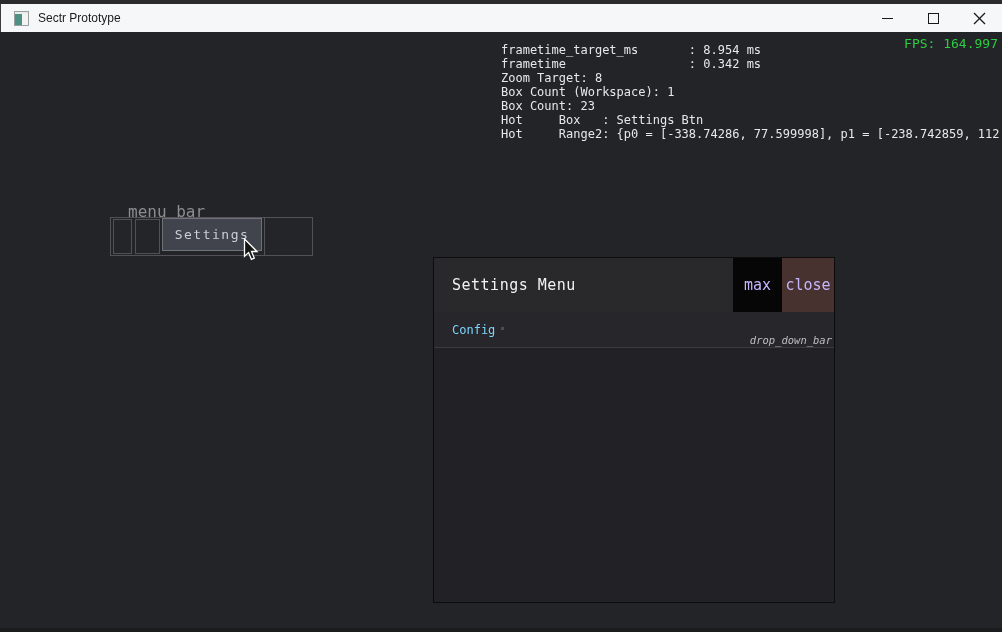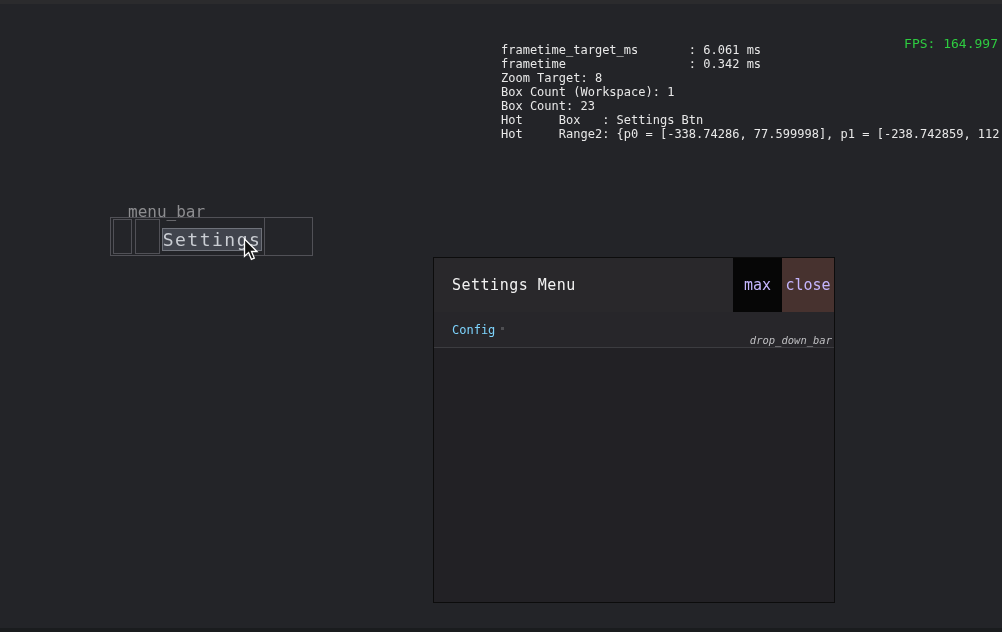--- a/index.html
+++ b/index.html
@@ -41,23 +41,23 @@
   .mb-label { position: absolute; left: 128px; top: 170px; font-size: 16px; color: #8d8d90; }
   .mb-row {
     position: absolute; left: 110px; top: 185px; width: 203px; height: 39px;
     border: 1px solid #515157;
   }
   .mb-box { position: absolute; top: 1px; height: 35px; border: 1px solid #515157; background: #242529; }
   .mb-box.b1 { left: 2px;  width: 19px; }
   .mb-box.b2 { left: 24px; width: 25px; }
   .mb-box.b3 { left: 153px; width: 48px; border: none; border-left: 1px solid #515157; height: 37px; top: 0; }
   .settings-btn {
-    position: absolute; left: 51px; top: 10px; width: 100px; height: 23px;
+    position: absolute; left: 51px; top: 0; width: 100px; height: 33px;
     background: #41444d; border: 1px solid #6f727a; color: #cbced4;
-    font-family: "DejaVu Sans Mono", monospace; font-size: 18px; letter-spacing: 1.5px;
+    font-family: "DejaVu Sans Mono", monospace; font-size: 13px; letter-spacing: 1.5px;
     display: flex; align-items: center; justify-content: center; cursor: default;
   }
 
   
   .panel {
     position: absolute; left: 433px; top: 225px; width: 402px; height: 346px;
     background: #232226; border: 1px solid #0c0c0c; display: flex; flex-direction: column;
   }
   .panel-header { height: 54px; background: #29282b; display: flex; align-items: stretch; flex: 0 0 auto; gap: 24px; }
   .panel-title { align-self: center; margin-left: 18px; font-size: 15px; color: #f2f2f2; letter-spacing: 0.5px; }
@@ -82,27 +82,45 @@
 
   .bottom-strip { position: absolute; left: 0; bottom: 0; width: 1002px; height: 4px; background: #1a1c1e; }
 </style>
 </head>
 <body>
 
 <div class="window">
 
   <div class="top-strip"></div>
 
+  <div class="titlebar">
+    <div class="app-icon"></div>
+    <span class="title">Sectr Prototype</span>
+    <div class="win-controls">
+      <div class="win-btn">
+        <div class="min-glyph"></div>
+      </div>
+      <div class="win-btn">
+        <div class="max-glyph"></div>
+      </div>
+      <div class="win-btn">
+        <svg width="13" height="13" viewBox="0 0 13 13">
+          <line x1="1" y1="1" x2="12" y2="12" stroke="#191919" stroke-width="1.2"></line>
+          <line x1="12" y1="1" x2="1" y2="12" stroke="#191919" stroke-width="1.2"></line>
+        </svg>
+      </div>
+    </div>
+  </div>
 
   <div class="canvas">
 
     <div class="fps">FPS: 164.997</div>
 
     <div class="debug">
-      <div class="dline">frametime_target_ms       : 6.061 ms</div>
+      <div class="dline">frametime_target_ms       : 8.954 ms</div>
       <div class="dline">frametime                 : 0.342 ms</div>
       <div class="dline">Zoom Target: 8</div>
       <div class="dline">Box Count (Workspace): 1</div>
       <div class="dline">Box Count: 23</div>
       <div class="dline">Hot     Box   : Settings Btn</div>
       <div class="dline">Hot     Range2: {p0 = [-338.74286, 77.599998], p1 = [-238.742859, 112.400</div>
     </div>
 
     <div class="mb-label">menu_bar</div>
     <div class="mb-row">

